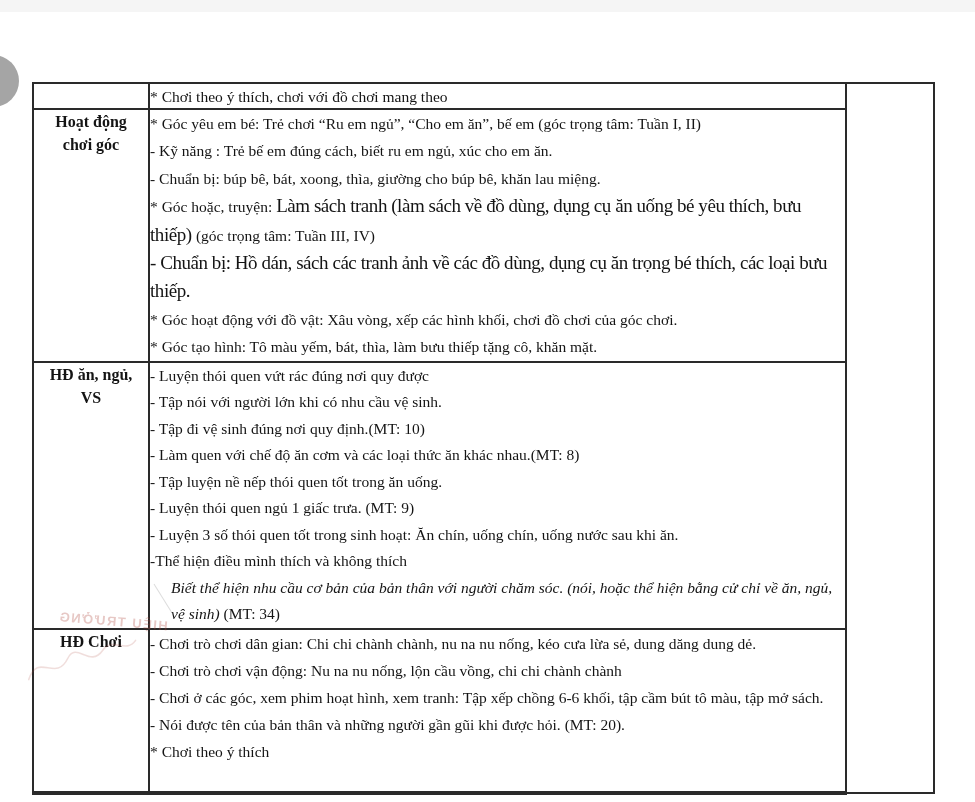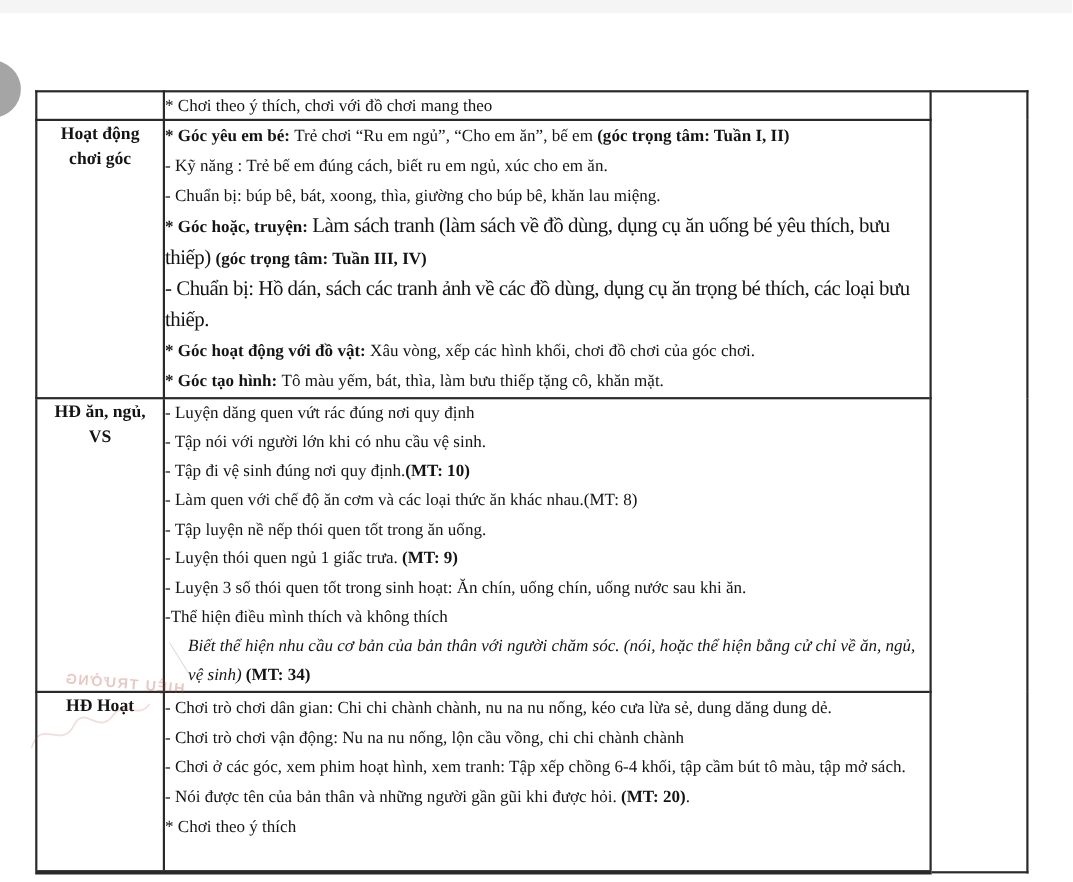--- a/index.html
+++ b/index.html
@@ -43,21 +43,21 @@
     position:relative;
   }
   td.content-cell{
     padding:1px 8px 0 8px;
   }
   .ln{font-size:15.5px;}
   tr.r1 .ln{line-height:23px;padding-top:1px;}
   tr.r2 .ln{line-height:27.4px;}
   tr.r3 .ln{line-height:26.5px;}
   tr.r4 .ln{line-height:27.2px;}
-  .ln .b{font-weight:bold;}
+  .ln .b{font-weight:normal;}
   .ln .i{font-style:italic;}
   .ln .c{font-size:19px;letter-spacing:-0.45px;}
   .ln.pad{padding-left:21px;}
   
   .stamp{
     position:absolute;left:18px;top:612px;width:150px;
     transform:scaleX(-1) rotate(-5deg);
     font-family:"Liberation Sans", sans-serif;
     font-weight:bold;font-size:13px;letter-spacing:1.5px;
     color:rgba(176,74,64,0.30);
@@ -108,39 +108,39 @@
             <div class="ln"><span class="b">* Góc hoạt động với đồ vật: </span><span>Xâu vòng, xếp các hình khối, chơi đồ chơi của góc chơi.</span></div>
             <div class="ln"><span class="b">* Góc tạo hình: </span><span>Tô màu yếm, bát, thìa, làm bưu thiếp tặng cô, khăn mặt.</span></div>
           </td>
       </tr>
       <tr class="r3">
         <td class="label-cell">
             <div>HĐ ăn, ngủ,</div>
             <div>VS</div>
           </td>
         <td class="content-cell">
-            <div class="ln"><span>- Luyện dăng quen vứt rác đúng nơi quy định</span></div>
+            <div class="ln"><span>- Luyện thói quen vứt rác đúng nơi quy được</span></div>
             <div class="ln"><span>- Tập nói với người lớn khi có nhu cầu vệ sinh.</span></div>
             <div class="ln"><span>- Tập đi vệ sinh đúng nơi quy định.</span><span class="b">(MT: 10)</span></div>
             <div class="ln"><span>- Làm quen với chế độ ăn cơm và các loại thức ăn khác nhau.(MT: 8)</span></div>
             <div class="ln"><span>- Tập luyện nề nếp thói quen tốt trong ăn uống.</span></div>
             <div class="ln"><span>- Luyện thói quen ngủ 1 giấc trưa. </span><span class="b">(MT: 9)</span></div>
             <div class="ln"><span>- Luyện 3 số thói quen tốt trong sinh hoạt: Ăn chín, uống chín, uống nước sau khi ăn.</span></div>
             <div class="ln"><span>-Thể hiện điều mình thích và không thích</span></div>
             <div class="ln pad"><span class="i">Biết thể hiện nhu cầu cơ bản của bản thân với người chăm sóc. (nói, hoặc thể hiện bằng cử chỉ về ăn, ngủ, vệ sinh) </span><span class="b">(MT: 34)</span></div>
           </td>
       </tr>
       <tr class="r4">
         <td class="label-cell">
-            <div>HĐ Hoạt</div>
+            <div>HĐ Chơi</div>
           </td>
         <td class="content-cell">
             <div class="ln"><span>- Chơi trò chơi dân gian: Chi chi chành chành, nu na nu nống, kéo cưa lừa sẻ, dung dăng dung dẻ.</span></div>
             <div class="ln"><span>- Chơi trò chơi vận động:  Nu na nu nống, lộn cầu vồng, chi chi chành chành</span></div>
-            <div class="ln"><span>- Chơi ở các góc, xem phim hoạt hình, xem tranh: Tập xếp chồng 6-4 khối, tập cầm bút tô màu, tập mở sách.</span></div>
+            <div class="ln"><span>- Chơi ở các góc, xem phim hoạt hình, xem tranh: Tập xếp chồng 6-6 khối, tập cầm bút tô màu, tập mở sách.</span></div>
             <div class="ln"><span>- Nói được tên của bản thân và những người gần gũi khi được hỏi. </span><span class="b">(MT: 20)</span><span>.</span></div>
             <div class="ln"><span>* Chơi theo ý thích</span></div>
           </td>
       </tr>
     </tbody>
   </table>
 
   <div class="stamp">HIỆU TRƯỞNG</div>
   <svg class="scribble" width="120" height="46" viewBox="0 0 120 46">
     <path d="M4,34 C18,8 30,42 46,20 C58,4 66,34 82,18 C94,6 104,26 116,14" fill="none" stroke="rgba(176,74,64,0.40)" stroke-width="1.6" stroke-linecap="round"></path>

